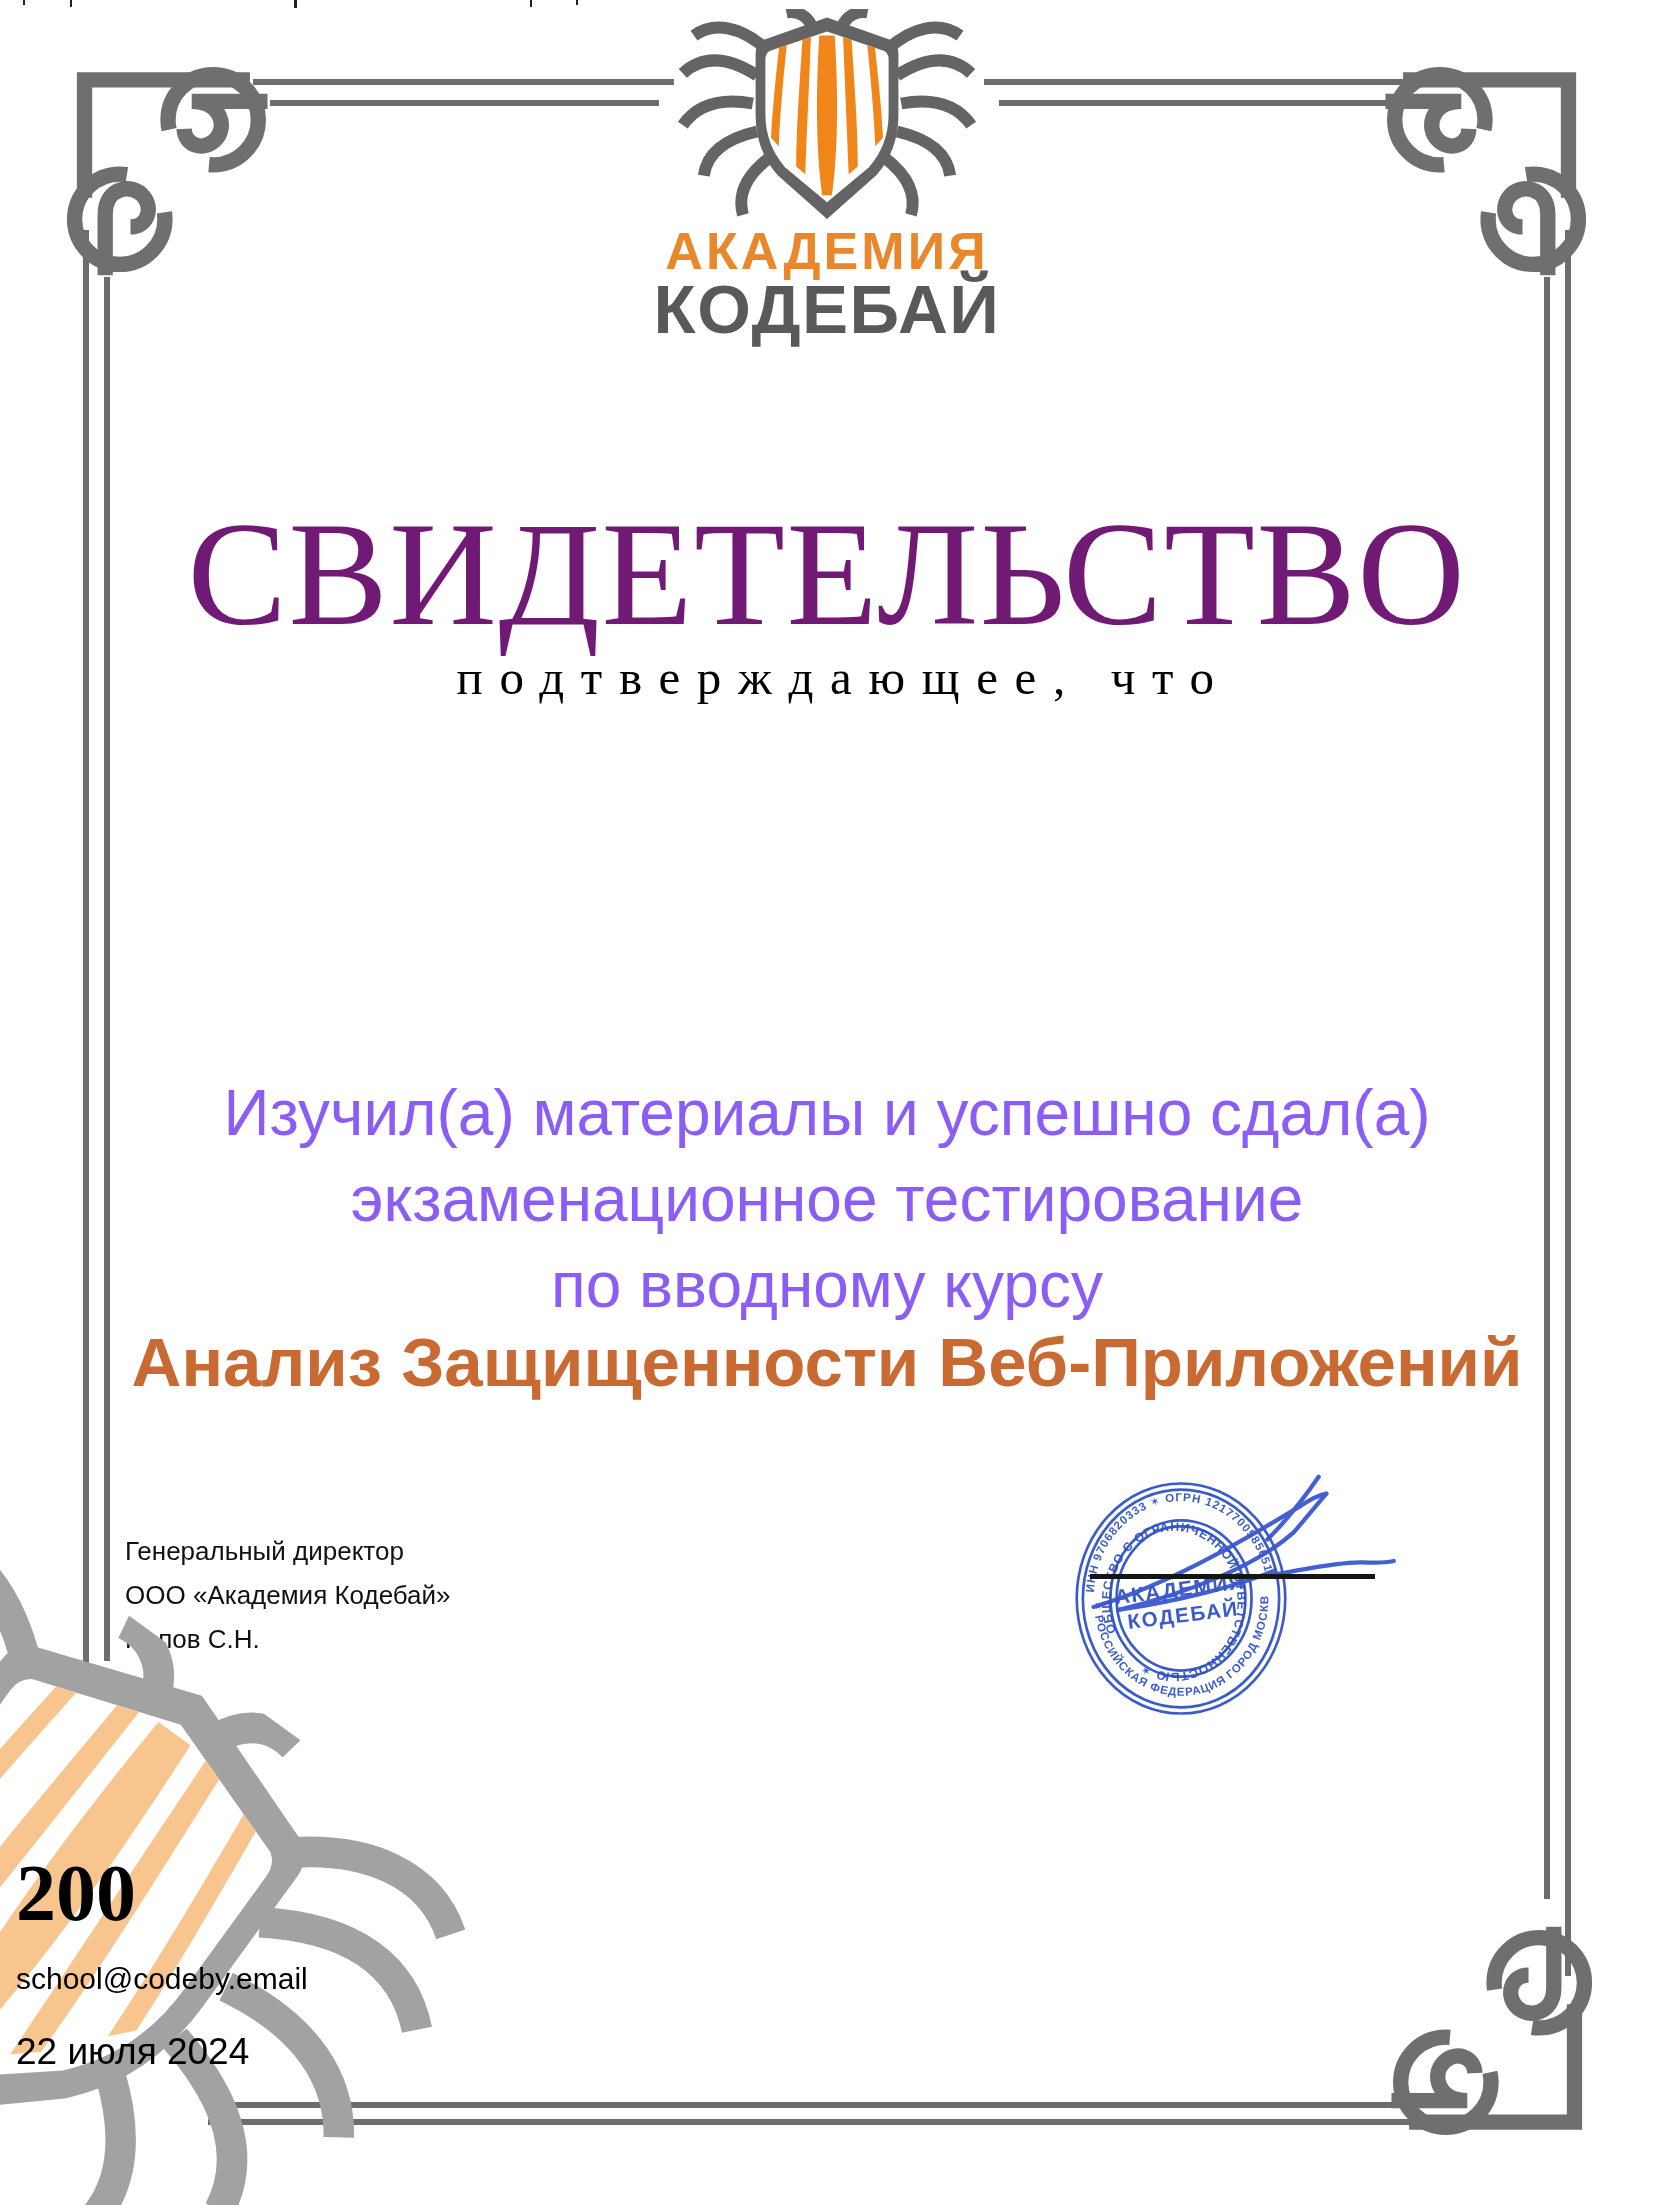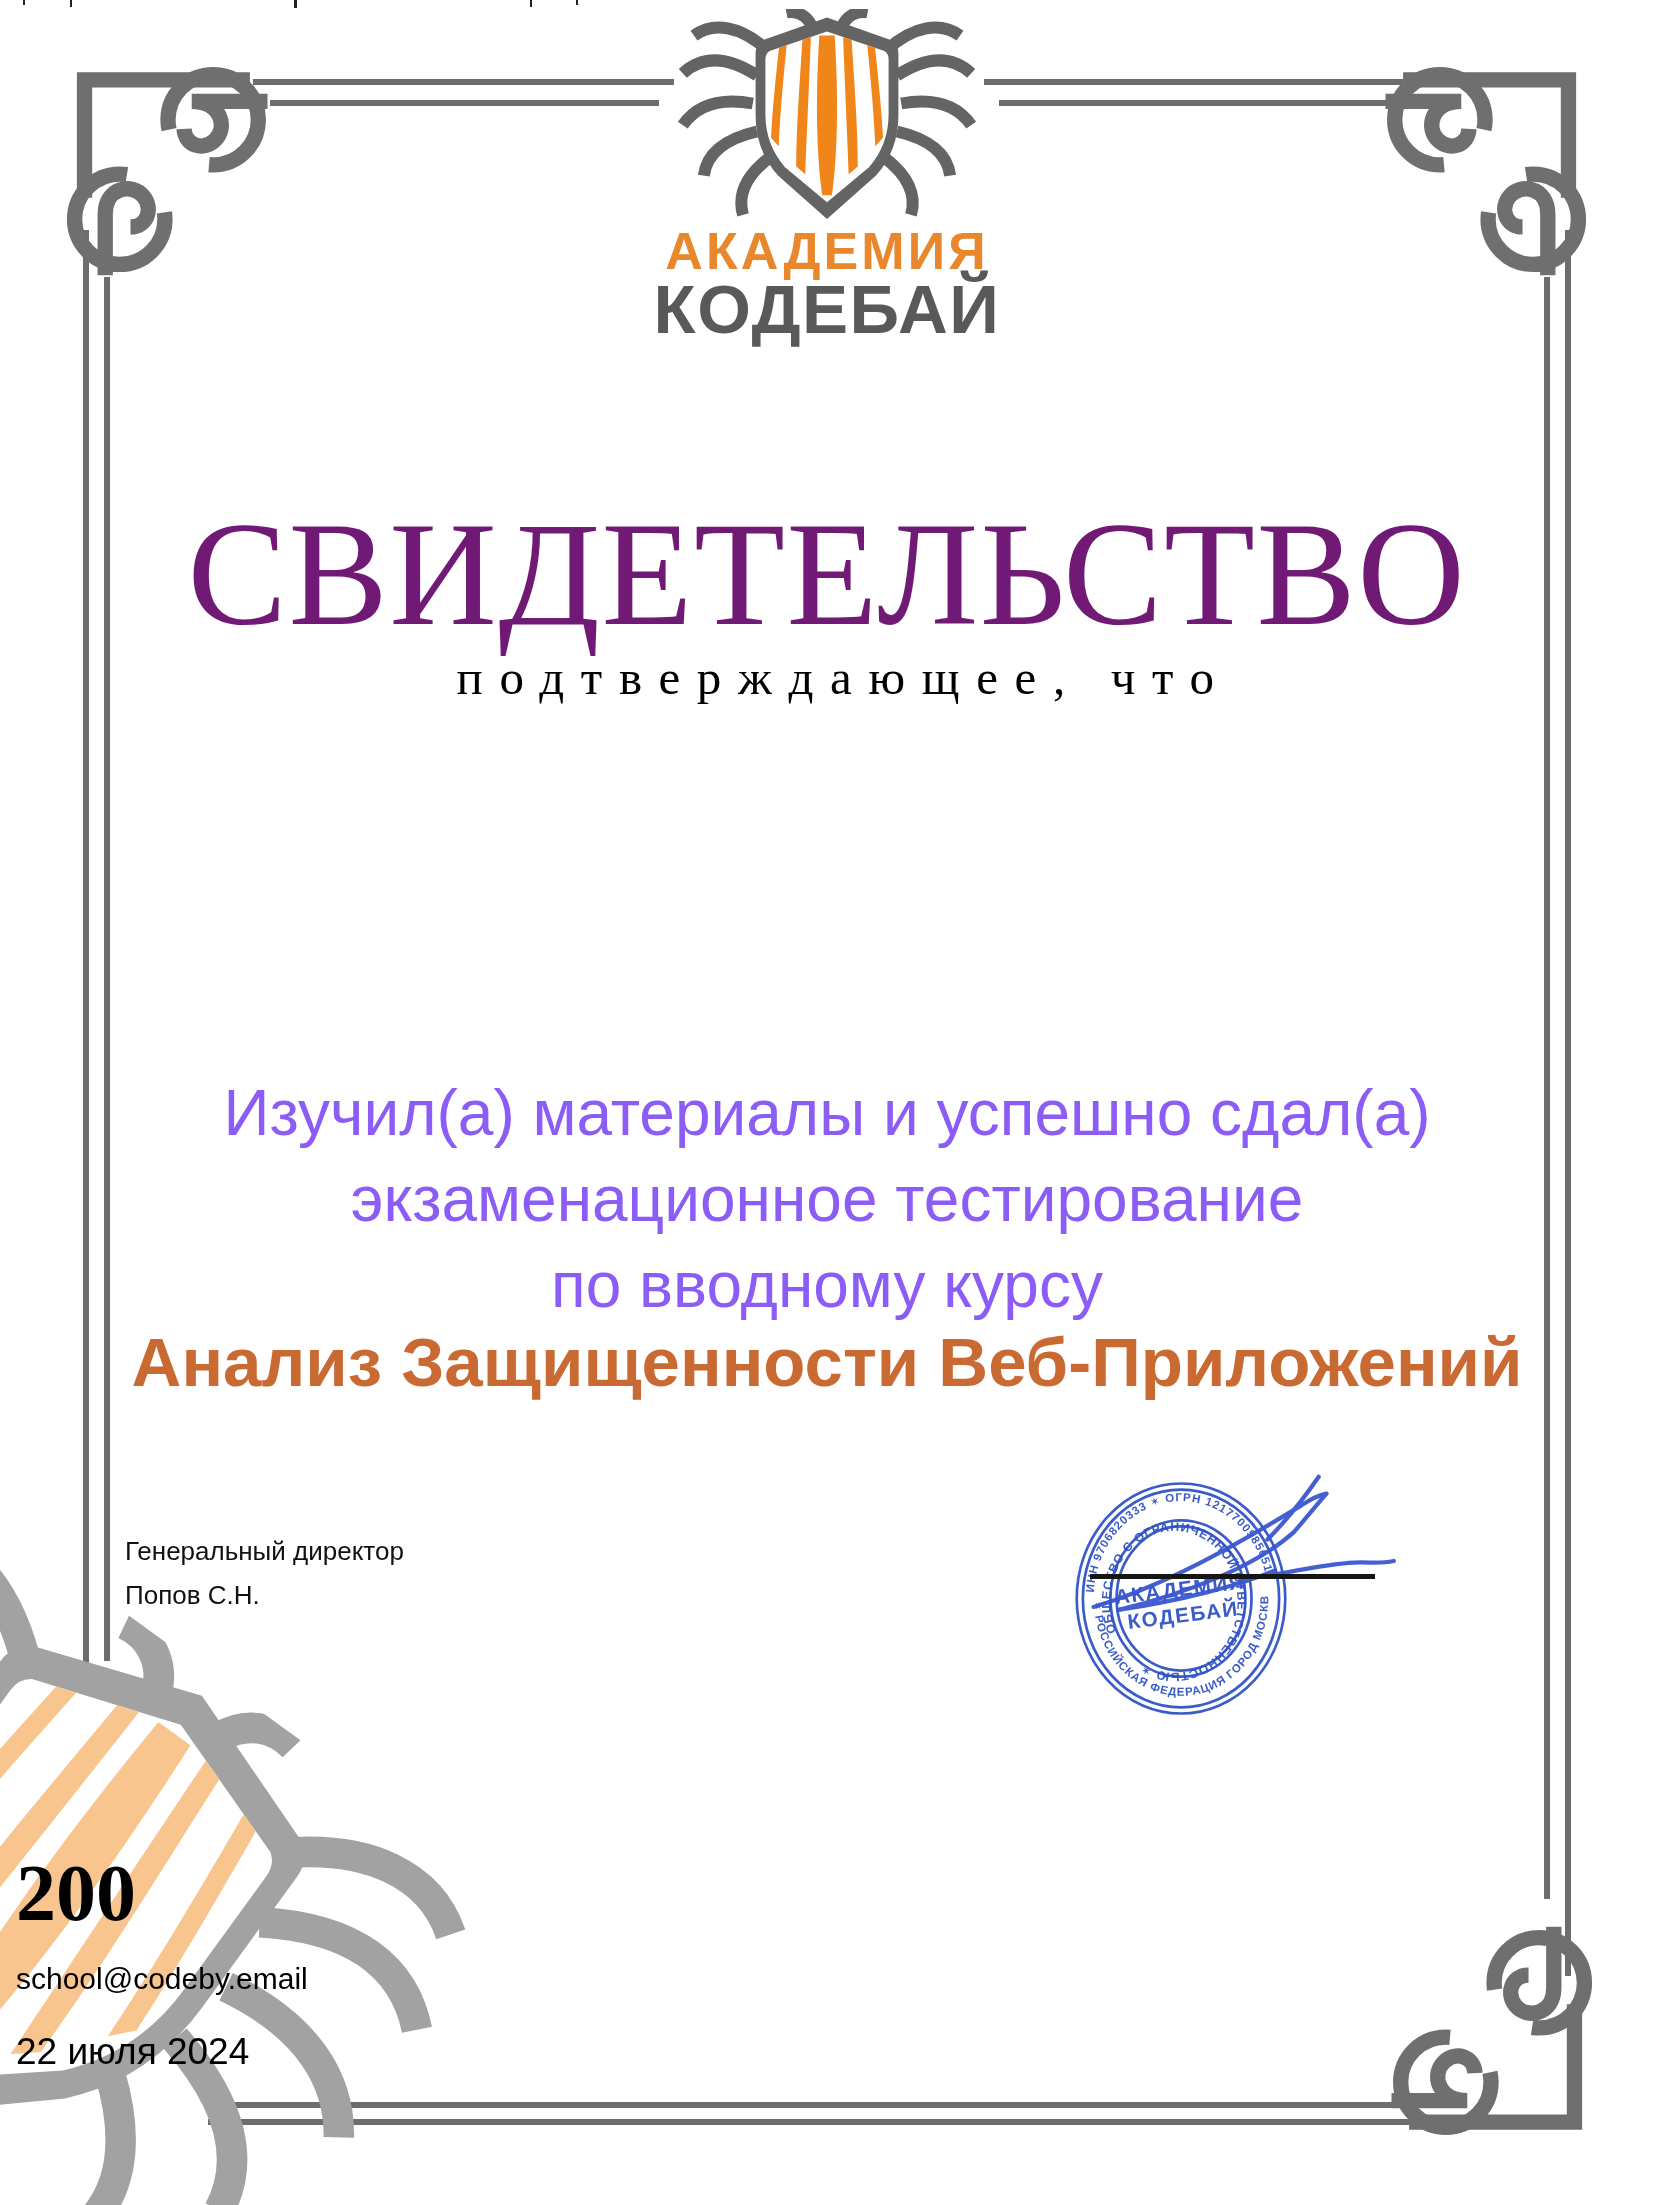--- a/index.html
+++ b/index.html
@@ -116,20 +116,21 @@
 
   <div class="abs center bodytext">
     <div>Изучил(а) материалы и успешно сдал(а)</div>
     <div>экзаменационное тестирование</div>
     <div>по вводному курсу</div>
   </div>
   <div class="abs center course">Анализ Защищенности Веб-Приложений</div>
 
   <div class="abs signatory">
     <div>Генеральный директор</div>
+    <div>ООО «Академия Кодебай»</div>
     <div>Попов С.Н.</div>
   </div>
 
   <svg class="abs" style="left:-368px;top:1623px;transform:rotate(36deg);--bug-fill:#A2A2A2;--bug-stripe:#F9C58E" width="827" height="576" viewBox="0 0 460 320">
       <use href="#bug"></use>
     </svg>
 
   <svg class="abs" style="left:1066px;top:1472px" width="230" height="253" viewBox="0 0 300 330">
     <g fill="none" stroke="#2B4EC5" stroke-width="3.5" opacity="0.92">
       <ellipse cx="150" cy="165" rx="136" ry="150"></ellipse>

